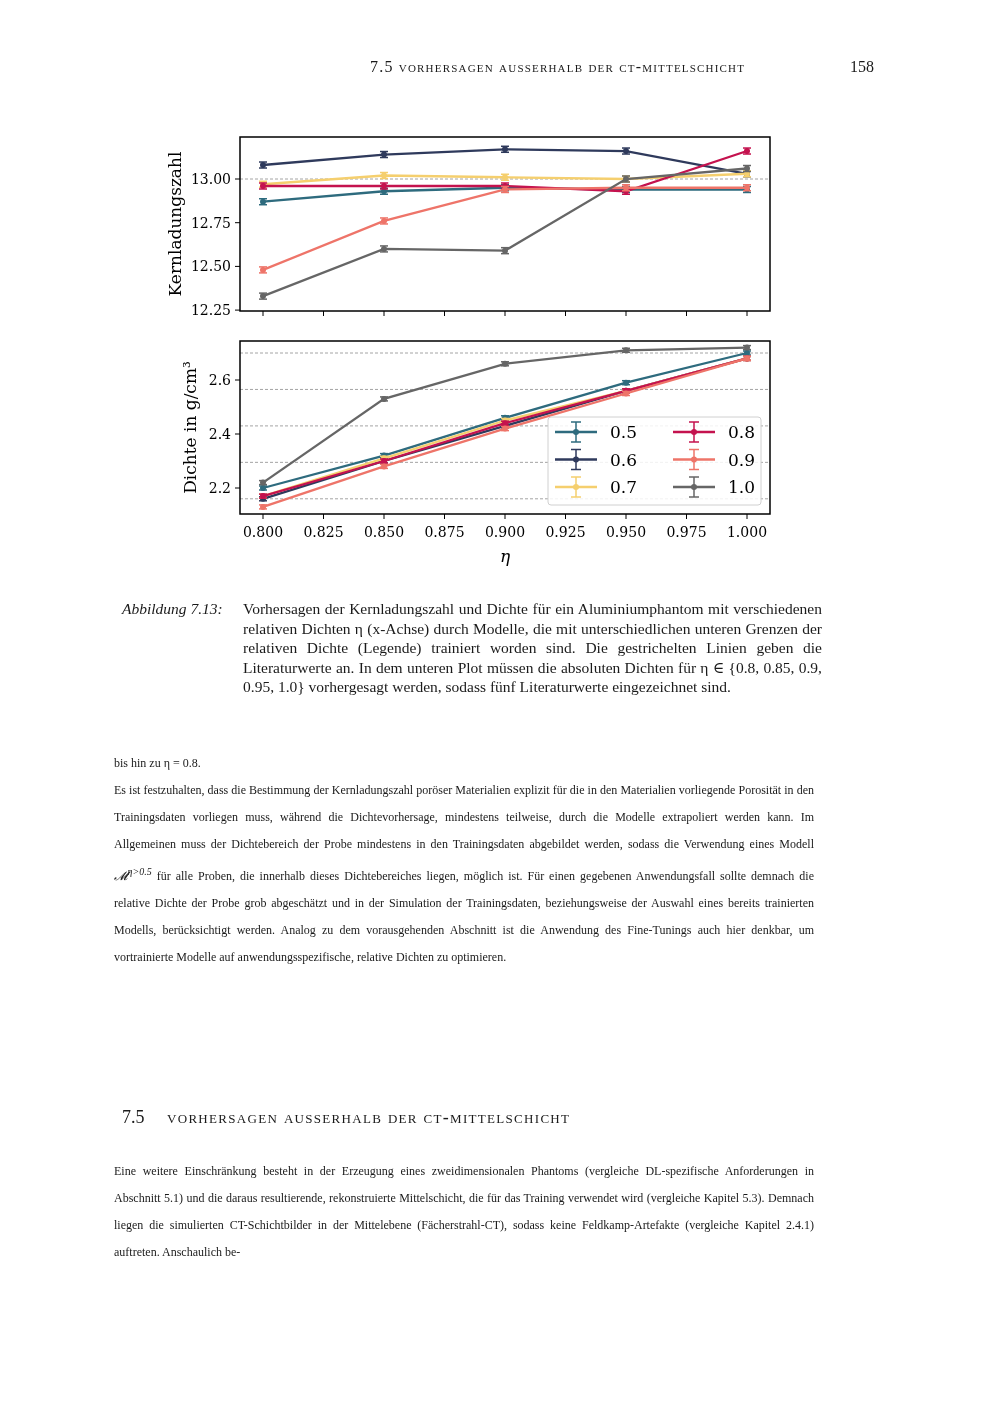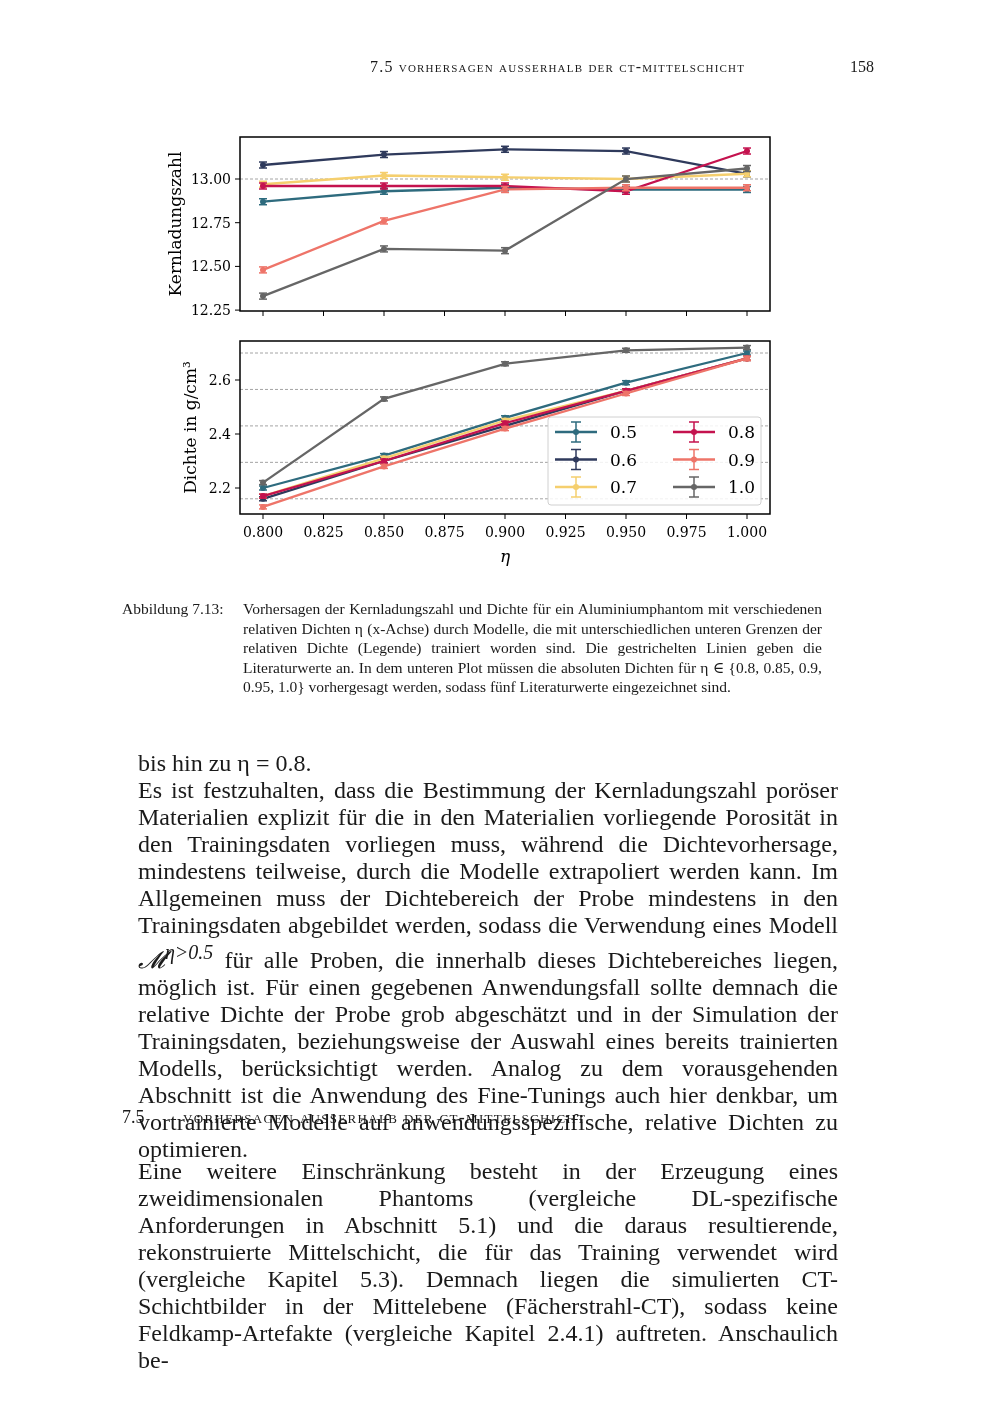--- a/index.html
+++ b/index.html
@@ -2,27 +2,27 @@
 <html><head>
 <meta charset="utf-8">
 <style>
   html, body { margin: 0; padding: 0; background: #ffffff; }
   body { width: 1000px; height: 1402px; position: relative; font-family: "Liberation Serif", "DejaVu Serif", serif; color: #1a1a1a; }
   .running-head { position: absolute; top: 58px; left: 370px; width: 504px; font-size: 16px; display: flex; justify-content: space-between; }
   .running-head .sc { font-variant: small-caps; letter-spacing: 1.2px; }
   .figure { position: absolute; left: 150px; top: 120px; width: 640px; height: 460px; }
   .figure svg { width: 640px; height: 460px; display: block; }
   .caption { position: absolute; left: 122px; top: 599px; width: 700px; font-size: 15.5px; line-height: 19.5px; display: flex; }
-  .caption .cap-label { white-space: nowrap; width: 121px; flex: none; }
+  .caption .cap-label { white-space: nowrap; width: 121px; flex: none; font-style: italic; }
   .caption .cap-text { flex: 1; text-align: justify; }
-  .body-text { position: absolute; left: 138px; width: 700px; font-size: 24px; line-height: 27px; text-align: justify; }
+  .body-text { position: absolute; left: 114px; width: 700px; font-size: 12px; line-height: 27px; text-align: justify; }
   .body-text p { margin: 0; }
   .p1 { top: 750px; }
   .section-heading { position: absolute; left: 122px; top: 1107px; font-size: 18px; }
-  .section-heading .num { margin-right: 34px; }
+  .section-heading .num { margin-right: 18px; }
   .section-heading .title { font-variant: small-caps; letter-spacing: 1.3px; }
   .p2 { top: 1158px; font-family: Liberation Serif, serif; }
   .math { font-style: italic; }
 </style>
 </head>
 <body>
 
 <div class="running-head">
   <span class="sc">7.5 vorhersagen ausserhalb der ct-mittelschicht</span>
   <span>158</span>

